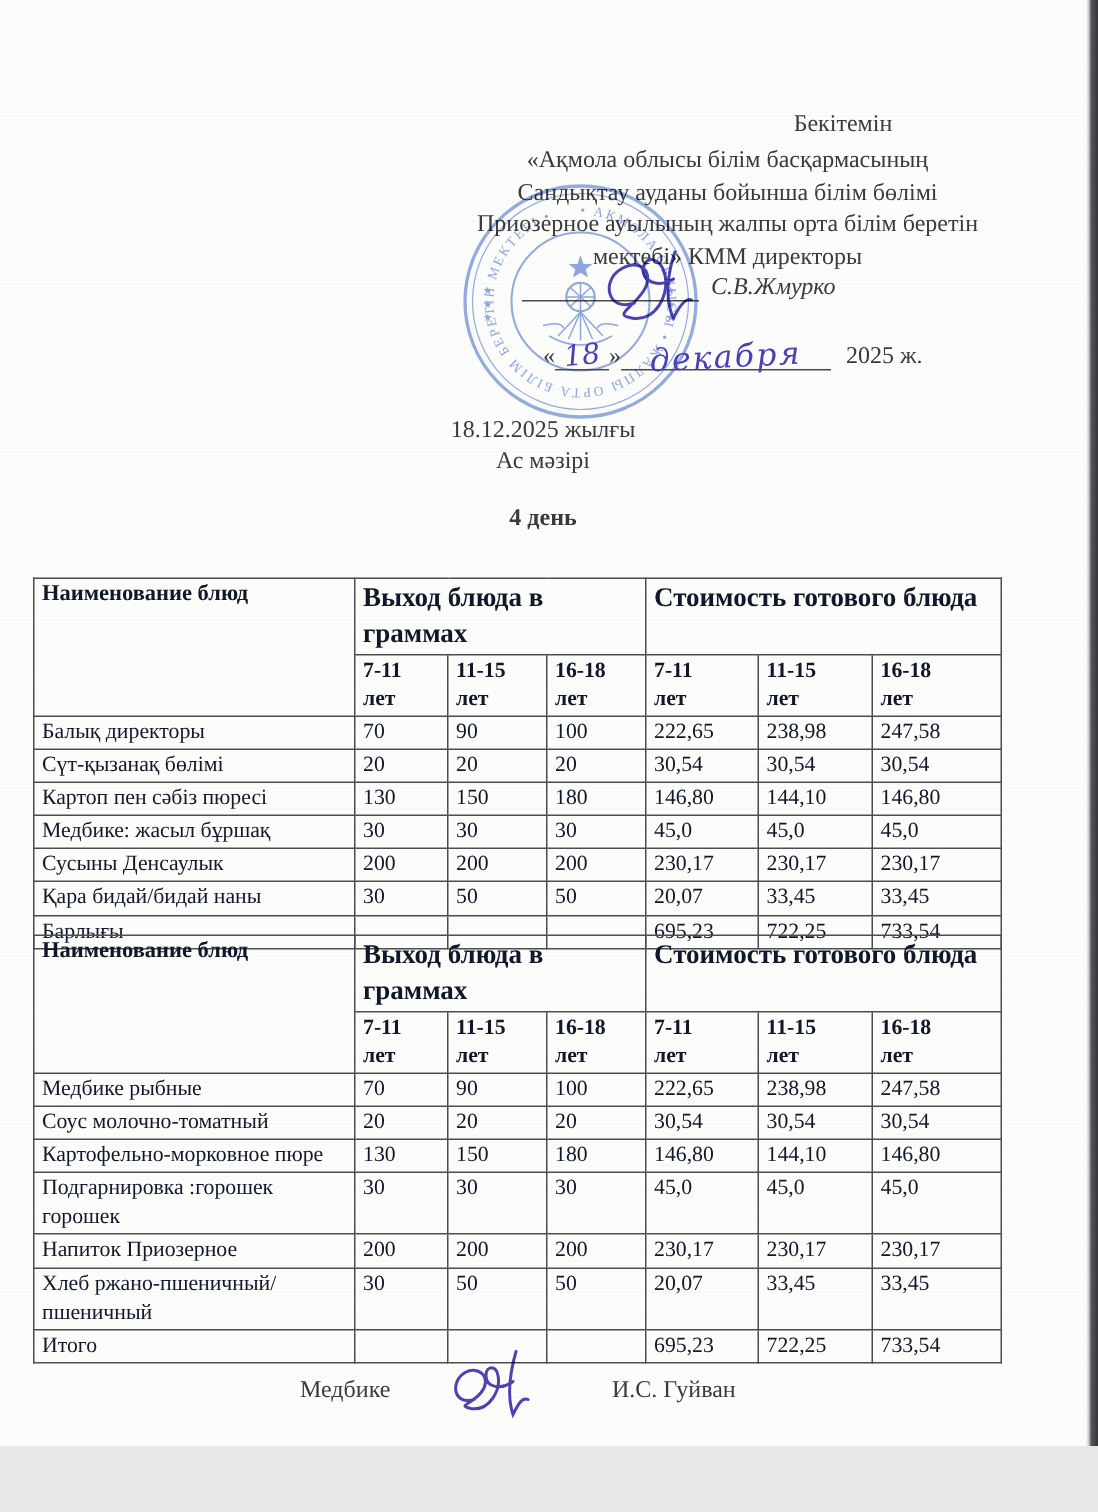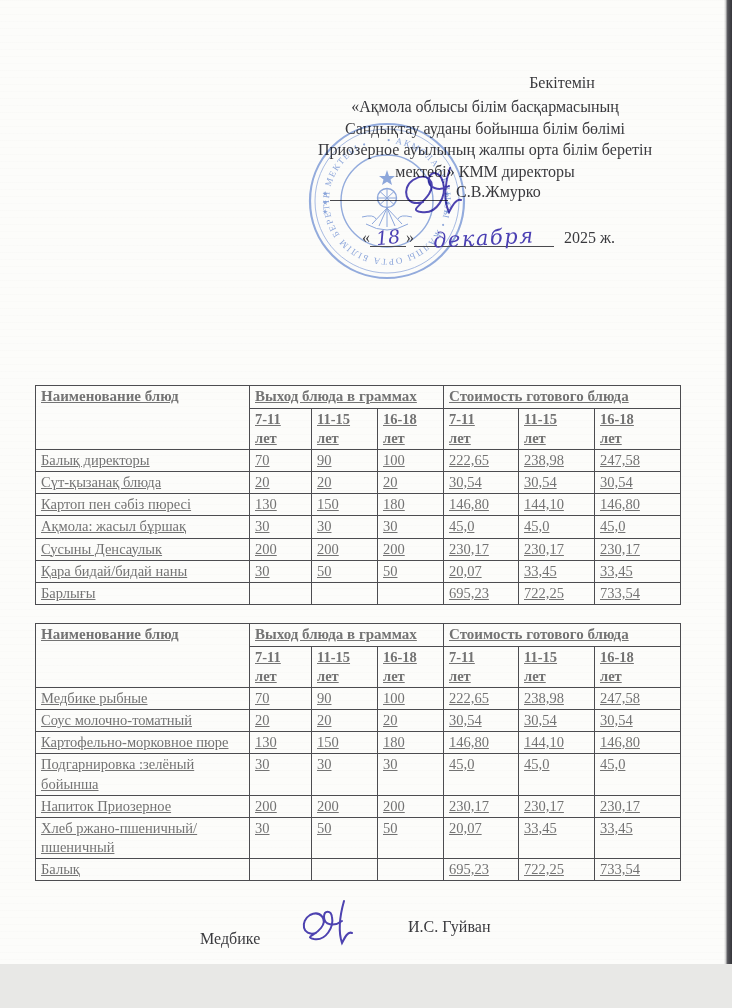--- a/index.html
+++ b/index.html
@@ -14,51 +14,51 @@
     background:repeating-linear-gradient(180deg, rgba(120,120,120,.035) 0 1px, transparent 1px 7px);
     opacity:.5;
   }
   .scan-edge{
     position:absolute;top:0;right:0;width:8px;height:100%;z-index:10;
     background:linear-gradient(to left,#35353a 0%,#55555a 55%,rgba(90,90,95,.25) 80%,transparent 100%);
   }
   
   .approve-word{position:absolute;top:74px;left:237px;width:650px;text-align:center;font-size:16px;z-index:1;}
   .org-block{position:absolute;top:96px;left:170px;width:630px;text-align:center;font-size:16px;line-height:21.5px;z-index:1;}
-  .sig-row{position:absolute;top:183px;left:330px;font-size:16px;z-index:1;white-space:nowrap;}
+  .sig-row{position:absolute;top:183px;left:348px;font-size:16px;z-index:1;white-space:nowrap;font-style:italic;}
   .blank{display:inline-block;border-bottom:1px solid #4a4a4e;height:16px;vertical-align:bottom;}
   .sig-row .blank{width:118px;}
   .sig-row .director{margin-left:8px;}
   .date-row{position:absolute;top:229px;left:362px;font-size:16px;z-index:3;white-space:nowrap;}
   .date-row .blank{text-align:center;}
   .hand{font-style:italic;color:#4a3fb3;font-family:"DejaVu Serif",serif;}
   .hand-day{display:inline-block;font-size:19px;transform:rotate(-6deg);line-height:14px;}
   .hand-month{display:inline-block;font-size:21px;letter-spacing:1.5px;transform:rotate(-3deg) translateY(1px);line-height:14px;}
   .date-year{margin-left:10px;}
   
   .stamp{position:absolute;left:306px;top:120px;z-index:2;mix-blend-mode:multiply;opacity:.85;}
   .dir-sig{position:absolute;left:393px;top:158px;z-index:4;mix-blend-mode:multiply;}
   .nurse-sig{position:absolute;left:290px;top:895px;z-index:4;mix-blend-mode:multiply;}
   
   .title-block{position:absolute;top:276px;left:62px;width:600px;text-align:center;font-size:16px;line-height:21px;z-index:1;}
   .title-day{margin-top:17px;font-weight:bold;}
   
   table.menu{
-    position:absolute;left:35px;width:645px;border-collapse:collapse;
-    font-size:14.5px;table-layout:fixed;z-index:1;color:#737373;text-decoration:underline;
+    position:absolute;left:22px;width:645px;border-collapse:collapse;
+    font-size:14.5px;table-layout:fixed;z-index:1;color:#0f172a;
   }
   #table1{top:385px;}
   #table2{top:623px;}
   table.menu th,table.menu td{border:1px solid #4c4c50;padding:1px 3px 1px 5px;vertical-align:top;text-align:left;line-height:1.32;}
   table.menu{border:1.5px solid #45454a;}
   th.dish-h{text-align:center;vertical-align:top;font-size:15px;}
-  th.group-h{text-align:center;font-size:15px;}
+  th.group-h{text-align:center;font-size:18px;}
   td.dish{padding-right:26px;}
   
-  .footer-role{position:absolute;top:918px;left:200px;font-size:16px;z-index:1;margin-top:12px;}
+  .footer-role{position:absolute;top:918px;left:200px;font-size:16px;z-index:1;}
   .footer-name{position:absolute;top:918px;left:408px;font-size:16px;z-index:1;}
 </style>
 </head>
 <body>
 
 <div class="page">
 
   <div class="approve-word">Бекітемін</div>
   <div class="org-block">
     <div>«Ақмола облысы білім басқармасының</div>
@@ -115,20 +115,25 @@
     <g stroke="#4e43b4" stroke-width="2" fill="none" stroke-linecap="round">
       <path d="M30,44 C12,50 8,30 20,22 C34,13 44,24 36,36 C28,48 16,52 28,54 C44,57 54,38 50,24 C47,14 38,12 36,20 C34,30 46,34 56,28"></path>
       <path d="M57,10 C52,24 50,42 56,54 C59,48 64,40 68,42"></path>
     </g>
   </svg>
 
   <div class="date-row">
     <span>«</span><span class="blank" style="width:36px;"><span class="hand hand-day">18</span></span><span>»</span><span class="blank" style="width:140px;"><span class="hand hand-month">декабря</span></span><span class="date-year">2025 ж.</span>
   </div>
 
+  <div class="title-block">
+    <div>18.12.2025  жылғы</div>
+    <div>Ас мәзірі</div>
+    <div class="title-day">4 день</div>
+  </div>
 
   <table class="menu" id="table1">
     <colgroup>
       <col style="width:214px">
         <col style="width:62px">
         <col style="width:66px">
         <col style="width:66px">
       <col style="width:75px">
         <col style="width:76px">
         <col style="width:86px">
@@ -170,39 +175,39 @@
         <tr>
           <td class="dish">Балық директоры</td>
           <td>70</td>
           <td>90</td>
           <td>100</td>
           <td>222,65</td>
           <td>238,98</td>
           <td>247,58</td>
         </tr>
         <tr>
-          <td class="dish">Сүт-қызанақ блюда</td>
+          <td class="dish">Сүт-қызанақ бөлімі</td>
           <td>20</td>
           <td>20</td>
           <td>20</td>
           <td>30,54</td>
           <td>30,54</td>
           <td>30,54</td>
         </tr>
         <tr>
           <td class="dish">Картоп пен сәбіз пюресі</td>
           <td>130</td>
           <td>150</td>
           <td>180</td>
           <td>146,80</td>
           <td>144,10</td>
           <td>146,80</td>
         </tr>
         <tr>
-          <td class="dish">Ақмола: жасыл бұршақ</td>
+          <td class="dish">Медбике: жасыл бұршақ</td>
           <td>30</td>
           <td>30</td>
           <td>30</td>
           <td>45,0</td>
           <td>45,0</td>
           <td>45,0</td>
         </tr>
         <tr>
           <td class="dish">Сусыны Денсаулык</td>
           <td>200</td>
@@ -298,21 +303,21 @@
         <tr>
           <td class="dish">Картофельно-морковное пюре</td>
           <td>130</td>
           <td>150</td>
           <td>180</td>
           <td>146,80</td>
           <td>144,10</td>
           <td>146,80</td>
         </tr>
         <tr>
-          <td class="dish">Подгарнировка :зелёный бойынша</td>
+          <td class="dish">Подгарнировка :горошек горошек</td>
           <td>30</td>
           <td>30</td>
           <td>30</td>
           <td>45,0</td>
           <td>45,0</td>
           <td>45,0</td>
         </tr>
         <tr>
           <td class="dish">Напиток Приозерное</td>
           <td>200</td>
@@ -325,21 +330,21 @@
         <tr>
           <td class="dish">Хлеб ржано-пшеничный/пшеничный</td>
           <td>30</td>
           <td>50</td>
           <td>50</td>
           <td>20,07</td>
           <td>33,45</td>
           <td>33,45</td>
         </tr>
         <tr>
-          <td class="dish">Балық</td>
+          <td class="dish">Итого</td>
           <td></td>
           <td></td>
           <td></td>
           <td>695,23</td>
           <td>722,25</td>
           <td>733,54</td>
         </tr>
       </tbody>
     </table>
 

